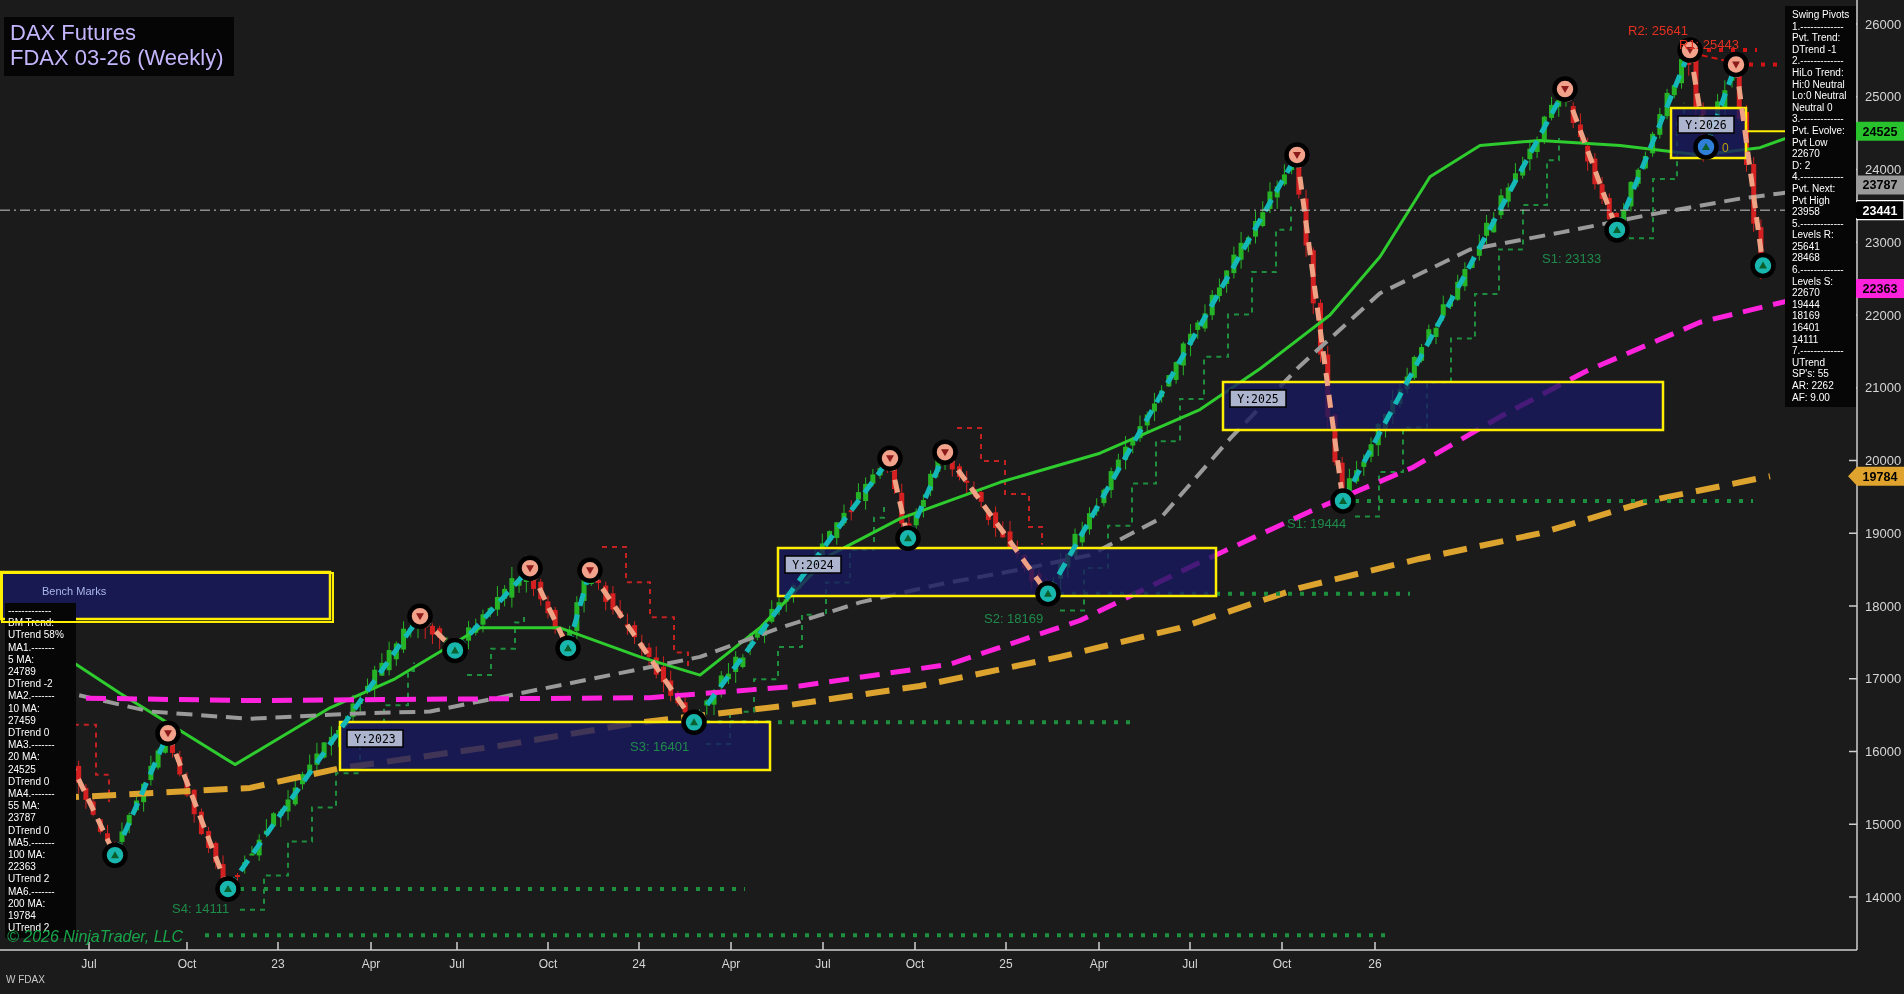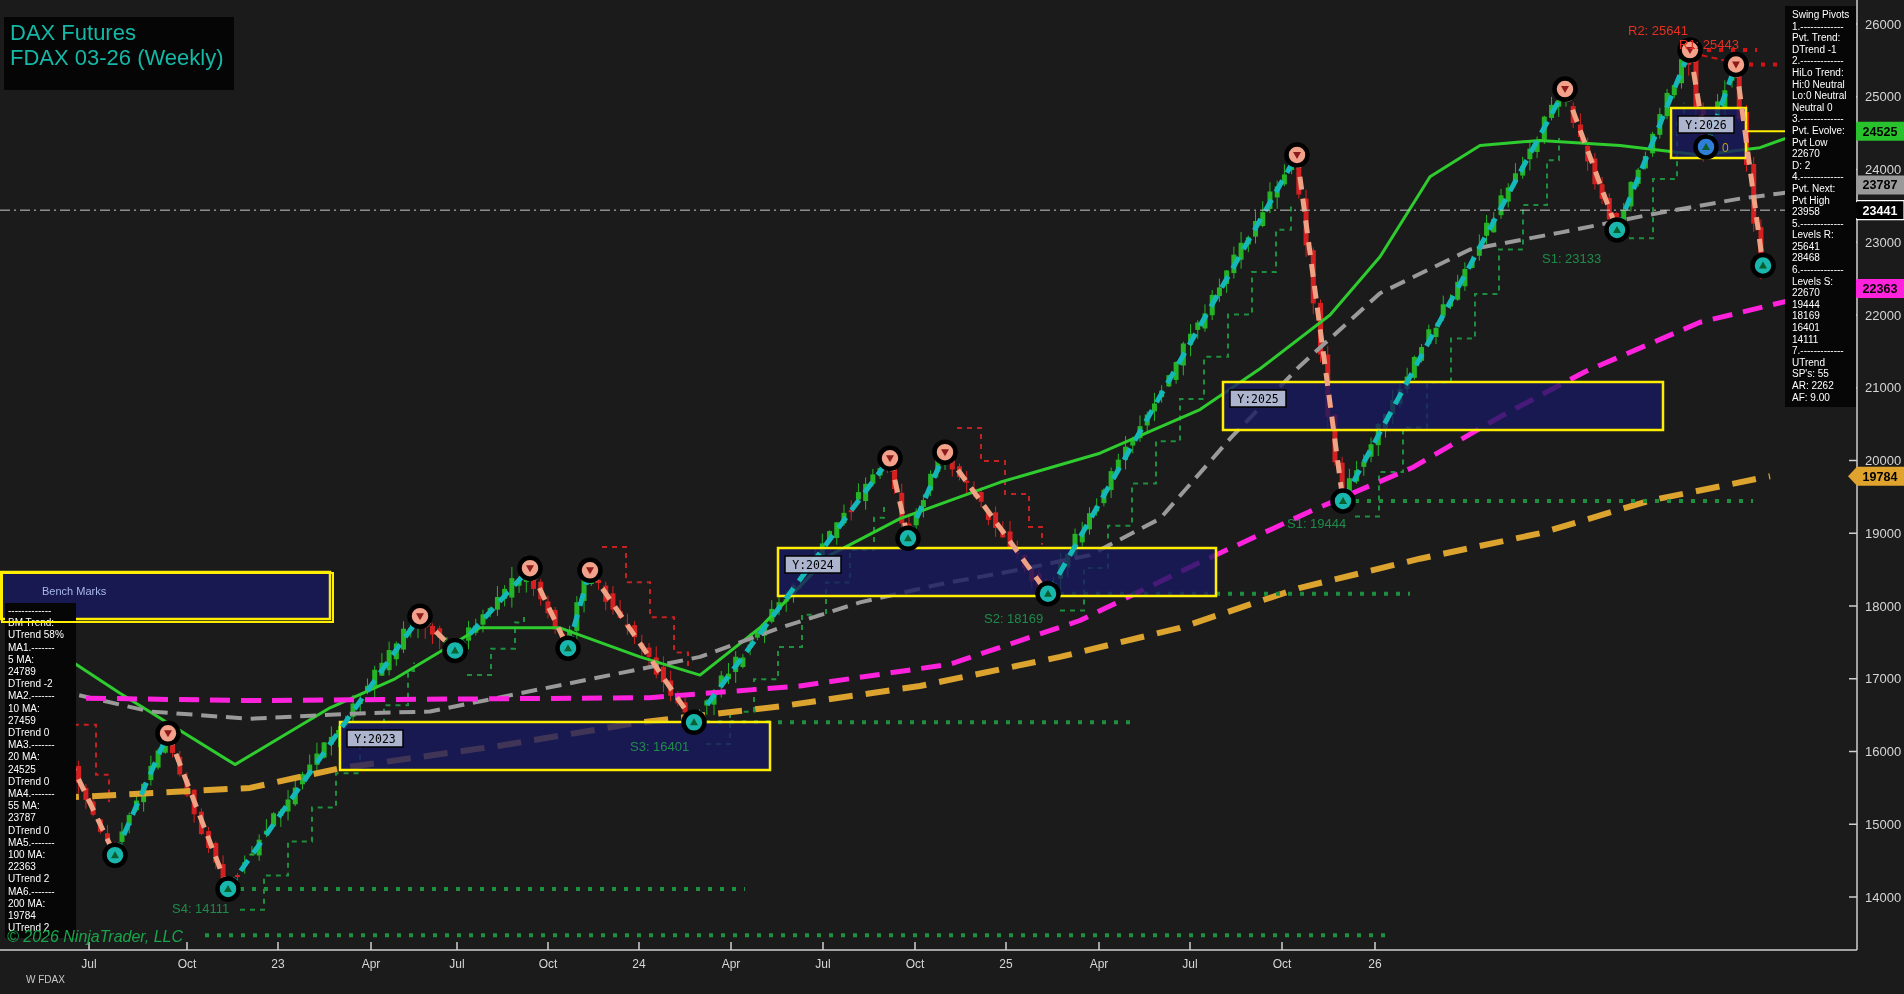--- a/index.html
+++ b/index.html
@@ -1,29 +1,29 @@
 <!DOCTYPE html>
 <html><head>
 <meta charset="utf-8">
 <style>
   html,body{margin:0;padding:0;background:#101010;}
   #stage{position:relative;width:1904px;height:994px;background:#1b1b1b;overflow:hidden;
          font-family:"Liberation Sans",sans-serif;}
   #chart-svg{position:absolute;left:0;top:0;z-index:1;}
   .overlay{position:absolute;z-index:2;}
   #date-range{left:7px;top:3px;color:#f2f2f2;font-size:12px;margin-top:34px;}
-  #title-box{left:4px;top:17px;background:#050505;padding:3px 10px 20px 6px;color:#14b8a6;
+  #title-box{left:4px;top:17px;background:#050505;padding:3px 10px 6px 6px;color:#c4b5fd;
              font-size:22px;line-height:25px;}
   #bench-title{left:10px;top:585px;color:#a9b7ea;font-size:11px;padding-left:32px;}
   #bench-panel{left:5px;top:603px;width:68px;background:#060606;color:#ffffff;
                font-size:10px;line-height:12.2px;padding:2px 0 4px 3px;}
   #swing-panel{left:1785px;top:6px;width:64px;background:#060606;color:#ffffff;
                font-size:10px;line-height:11.6px;padding:3px 0 4px 7px;}
   #copyright{left:7px;top:928px;color:#18a54a;font-size:16px;font-style:italic;}
-  #instrument{left:6px;top:974px;color:#c9c9c9;font-size:10px;margin-left:20px;}
+  #instrument{left:6px;top:974px;color:#c9c9c9;font-size:10px;}
   #brand{right:6px;top:1006px;color:#ff2d16;font-size:15px;font-weight:bold;letter-spacing:.5px;margin-left:28px;}
   #y2022-border{left:1px;top:572px;width:329px;height:47px;border:2px solid #ffee00;z-index:3;}
   .pline{white-space:pre;}
 </style>
 </head>
 <body>
 <div id="stage">
 
 <svg id="chart-svg" width="1904" height="994">
       <g>

